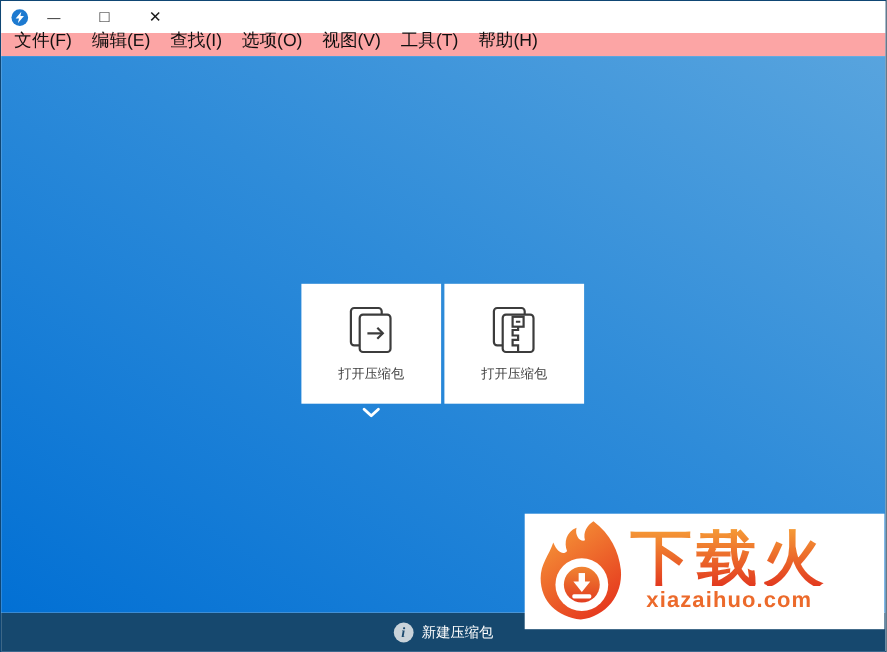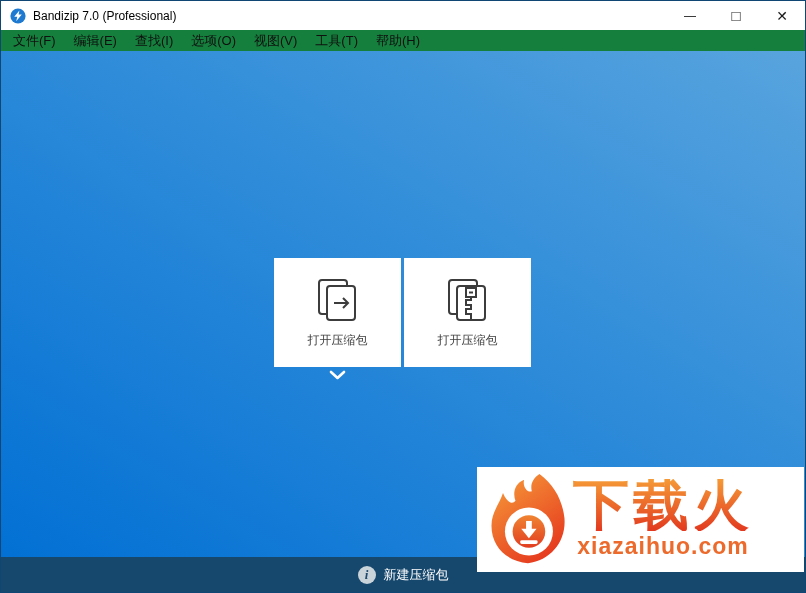--- a/index.html
+++ b/index.html
@@ -24,24 +24,24 @@
   .window-title { font-size:12px; color:#000; margin-left:7px; flex:1; white-space:nowrap; }
   .win-controls { display:flex; height:100%; align-self:stretch; }
   .ctrl-btn {
     width:46px; height:100%;
     display:flex; align-items:center; justify-content:center;
     font-size:12px; color:#1a1a1a; cursor:pointer;
   }
   
   .menubar {
     height:21px; flex:0 0 21px;
-    background:#15803d;
-    display:flex; align-items:center;
+    background:#fca5a5;
+    display:flex; align-items:flex-end;
     padding-left:3px;
-    font-size:13px; color:#101010;
+    font-size:16px; color:#101010;
   }
   .menu-item { padding:3px 9px; cursor:pointer; white-space:nowrap; }
   
   .main {
     flex:1 1 auto;
     position:relative;
     background:linear-gradient(to top right,#0270d4 0%,#2f8cd9 55%,#58a4de 100%);
   }
   .cards { position:absolute; left:273px; top:207px; display:flex; gap:3px; }
   .card {
@@ -86,35 +86,34 @@
   .wm-text { display:flex; flex-direction:column; align-items:center; margin-left:2px; }
   .wm-title {
     font-size:56px; line-height:0.92; font-weight:bold;
     letter-spacing:4px;
     background:linear-gradient(#f59a36,#e2391f);
     -webkit-background-clip:text; background-clip:text;
     -webkit-text-fill-color:transparent; color:#e95c26;
     white-space:nowrap;
   }
   .wm-url {
-    font-size:23px; font-weight:bold; letter-spacing:1px;
+    font-size:20px; font-weight:bold; letter-spacing:1px;
     color:#ec6a2b; margin-top:2px; white-space:nowrap;
   }
 </style>
 </head>
 <body>
 
 <div class="window">
 
   <div class="titlebar">
     <svg class="app-icon" viewBox="0 0 16 16">
       <circle cx="8" cy="8" r="7.6" fill="#1d7ad0"></circle>
       <polygon points="9.4,2.6 4.2,8.8 7.3,8.8 6.2,13.2 11.8,6.6 8.6,6.6" fill="#ffffff"></polygon>
     </svg>
-    <span class="window-title">Bandizip 7.0 (Professional)</span>
     <div class="win-controls">
       <div class="ctrl-btn">
         <span>—</span>
       </div>
       <div class="ctrl-btn">
         <span style="font-size:15px;">□</span>
       </div>
       <div class="ctrl-btn ctrl-close">
         <span style="font-size:14px;">✕</span>
       </div>

